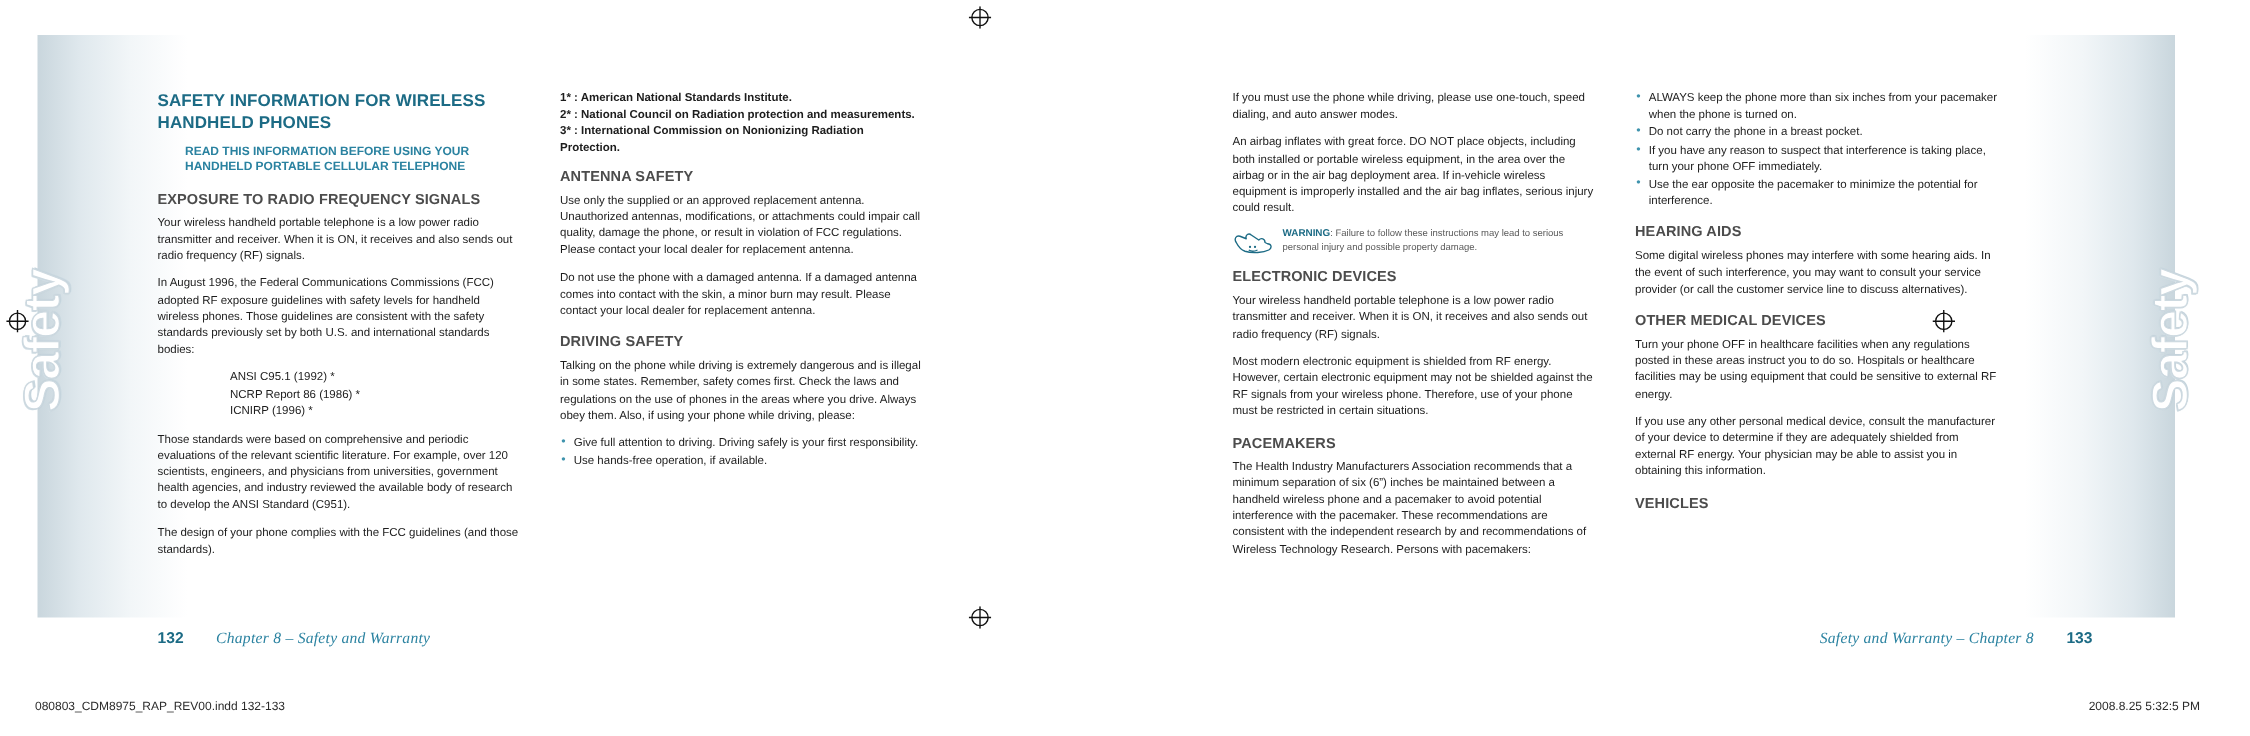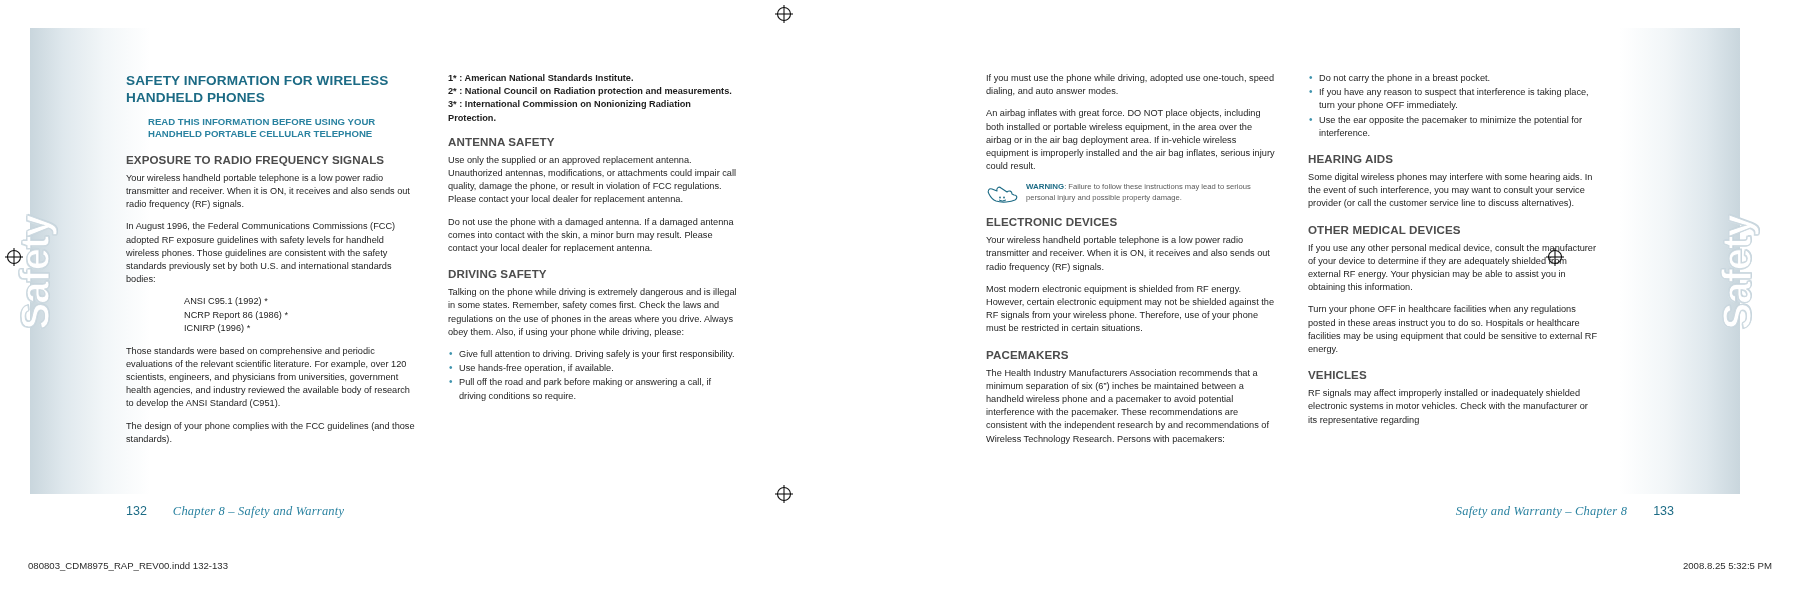--- a/index.html
+++ b/index.html
@@ -106,34 +106,34 @@
   .warning .wlabel{color:#1c6b85;font-weight:bold;font-size:7.9px;}
   .warning .wicon{
     position:absolute;left:0px;top:0px;width:34px;height:22px;
   }
 
   
   .pagefoot{
     position:absolute;bottom:70px;font-family:"Liberation Serif", serif;
   }
   .pagefoot .num{
-    color:#1c6b85;font-weight:normal;font-size:12.5px;font-family:"Liberation Sans", sans-serif;
+    color:#1c6b85;font-weight:bold;font-size:12.5px;font-family:"Liberation Sans", sans-serif;
   }
   .pagefoot .ftext{
     color:#2a82a0;font-size:12.5px;letter-spacing:.2px;font-style:italic;
   }
   .foot-left{left:126px;}
   .foot-right{right:126px;text-align:right;}
 
   .printline{
     position:absolute;bottom:18px;
     font-size:9.6px;color:#2b2b2b;font-family:"Liberation Sans", sans-serif;
   }
   .printline.l{left:28px;}
-  .printline.r{right:28px;}
+  .printline.r{right:40px;}
 
   .topmark{position:absolute;left:775px;top:5px;}
   .botmark{position:absolute;left:775px;top:485px;}
   .leftmark{position:absolute;left:5px;top:248px;}
   .rightmark{position:absolute;left:1546px;top:248px;}
 </style>
 </head>
 <body>
 
 <div class="spread">
@@ -195,26 +195,25 @@
 
     <h3 class="sect">ANTENNA SAFETY</h3>
     <p>Use only the supplied or an approved replacement antenna. Unauthorized antennas, modifications, or attachments could impair call quality, damage the phone, or result in violation of FCC regulations. Please contact your local dealer for replacement antenna.</p>
     <p>Do not use the phone with a damaged antenna. If a damaged antenna comes into contact with the skin, a minor burn may result. Please contact your local dealer for replacement antenna.</p>
 
     <h3 class="sect spaced">DRIVING SAFETY</h3>
     <p>Talking on the phone while driving is extremely dangerous and is illegal in some states. Remember, safety comes first. Check the laws and regulations on the use of phones in the areas where you drive. Always obey them. Also, if using your phone while driving, please:</p>
     <ul class="bullets">
       <li>Give full attention to driving. Driving safely is your first responsibility.</li>
       <li>Use hands-free operation, if available.</li>
-      <li>Pull off the road and park before making or answering a call, if driving conditions so require.</li>
     </ul>
   </div>
 
   <div class="col" style="left:986px;">
-    <p>If you must use the phone while driving, adopted use one-touch, speed dialing, and auto answer modes.</p>
+    <p>If you must use the phone while driving, please use one-touch, speed dialing, and auto answer modes.</p>
     <p>An airbag inflates with great force. DO NOT place objects, including both installed or portable wireless equipment, in the area over the airbag or in the air bag deployment area. If in-vehicle wireless equipment is improperly installed and the air bag inflates, serious injury could result.</p>
 
     <div class="warning">
       <span class="wicon">
         <svg width="34" height="22" viewBox="0 0 34 22">
           <path d="M3 12 C1 9, 3 6, 6 7 L11 9 C10 6, 13 4, 15 6 L21 10
                    C23 8, 26 9, 26 12 L28 13 C31 13, 32 16, 29 18
                    C25 20, 16 21, 10 19 C6 17.5, 4 14, 3 12 Z" fill="none" stroke="#1c6b85" stroke-width="1.1" stroke-linejoin="round"></path>
           <circle cx="14" cy="15.5" r="0.9" fill="#1c6b85"></circle>
           <circle cx="18" cy="15.5" r="0.9" fill="#1c6b85"></circle>
@@ -227,34 +226,34 @@
     <h3 class="sect spaced">ELECTRONIC DEVICES</h3>
     <p>Your wireless handheld portable telephone is a low power radio transmitter and receiver. When it is ON, it receives and also sends out radio frequency (RF) signals.</p>
     <p>Most modern electronic equipment is shielded from RF energy. However, certain electronic equipment may not be shielded against the RF signals from your wireless phone. Therefore, use of your phone must be restricted in certain situations.</p>
 
     <h3 class="sect spaced">PACEMAKERS</h3>
     <p>The Health Industry Manufacturers Association recommends that a minimum separation of six (6”) inches be maintained between a handheld wireless phone and a pacemaker to avoid potential interference with the pacemaker. These recommendations are consistent with the independent research by and recommendations of Wireless Technology Research. Persons with pacemakers:</p>
   </div>
 
   <div class="col" style="left:1308px;">
     <ul class="bullets">
+      <li>ALWAYS keep the phone more than six inches from your pacemaker when the phone is turned on.</li>
       <li>Do not carry the phone in a breast pocket.</li>
       <li>If you have any reason to suspect that interference is taking place, turn your phone OFF immediately.</li>
       <li>Use the ear opposite the pacemaker to minimize the potential for interference.</li>
     </ul>
 
     <h3 class="sect spaced">HEARING AIDS</h3>
     <p>Some digital wireless phones may interfere with some hearing aids. In the event of such interference, you may want to consult your service provider (or call the customer service line to discuss alternatives).</p>
 
     <h3 class="sect spaced">OTHER MEDICAL DEVICES</h3>
+    <p>Turn your phone OFF in healthcare facilities when any regulations posted in these areas instruct you to do so. Hospitals or healthcare facilities may be using equipment that could be sensitive to external RF energy.</p>
     <p>If you use any other personal medical device, consult the manufacturer of your device to determine if they are adequately shielded from external RF energy. Your physician may be able to assist you in obtaining this information.</p>
-    <p>Turn your phone OFF in healthcare facilities when any regulations posted in these areas instruct you to do so. Hospitals or healthcare facilities may be using equipment that could be sensitive to external RF energy.</p>
 
     <h3 class="sect spaced">VEHICLES</h3>
-    <p>RF signals may affect improperly installed or inadequately shielded electronic systems in motor vehicles. Check with the manufacturer or its representative regarding</p>
   </div>
 
   <div class="pagefoot foot-left">
     <span class="num">132</span>
     <span style="display:inline-block;width:18px"></span>
     <span class="ftext">Chapter 8 – Safety and Warranty</span>
   </div>
 
   <div class="pagefoot foot-right">
     <span class="ftext">Safety and Warranty – Chapter 8</span>

